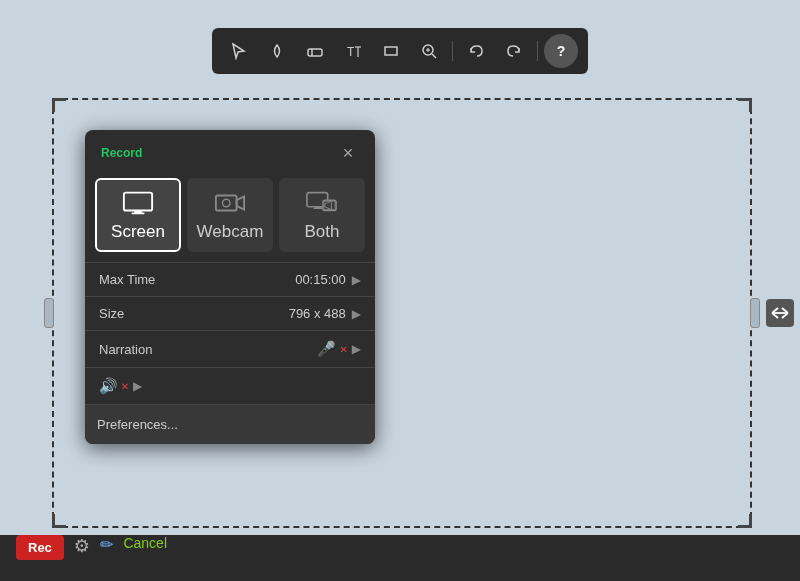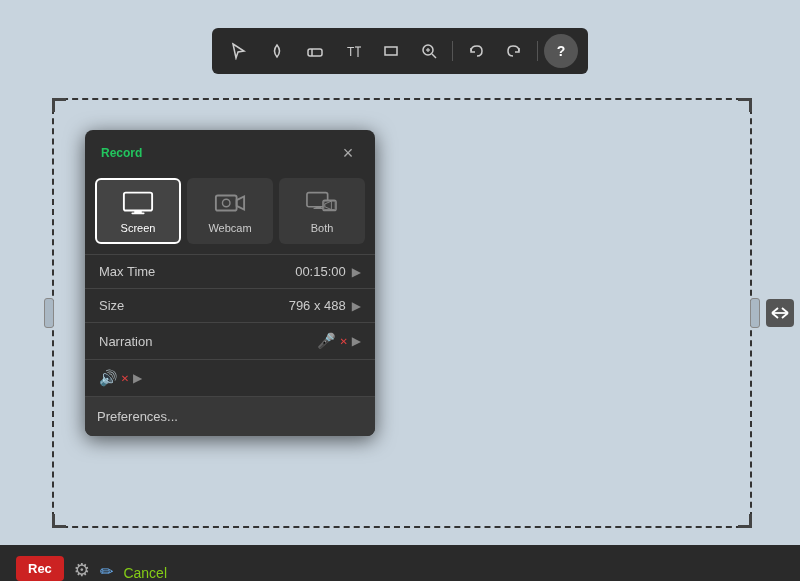--- a/index.html
+++ b/index.html
@@ -182,21 +182,21 @@
       align-items: center;
       justify-content: center;
     }
 
     .mode-btn.active .mode-icon {
       color: #fff;
     }
 
     .mode-label {
       color: #ccc;
-      font-size: 11px;
+      font-size: 17px;
     }
 
     .mode-btn.active .mode-label {
       color: #fff;
     }
 
     
     .settings-section {
       border-top: 1px solid #444;
     }
@@ -253,24 +253,24 @@
       color: #ccc;
       font-size: 13px;
     }
 
     
     .bottom-bar {
       position: absolute;
       bottom: 0;
       left: 0;
       right: 0;
-      height: 36px;
+      height: 46px;
       background: #2a2a2a;
       display: flex;
-      align-items: flex-end;
+      align-items: flex-start;
       padding: 0 16px;
       gap: 10px;
     }
 
     .rec-btn {
       background: #cc2222;
       color: #fff;
       border: none;
       border-radius: 4px;
       padding: 5px 12px;

